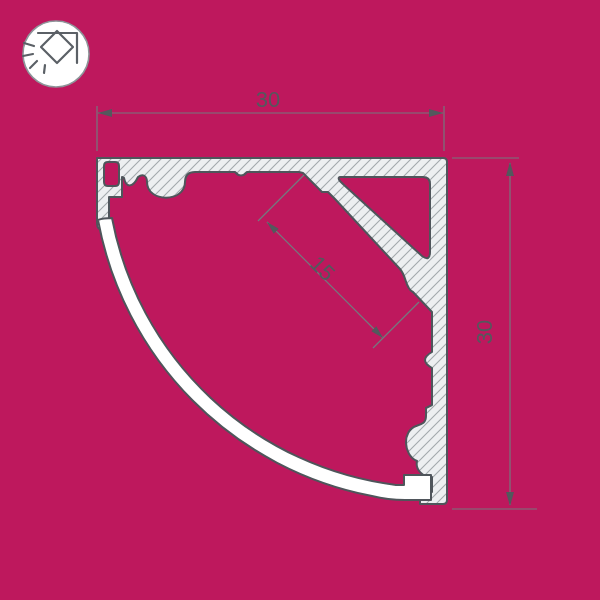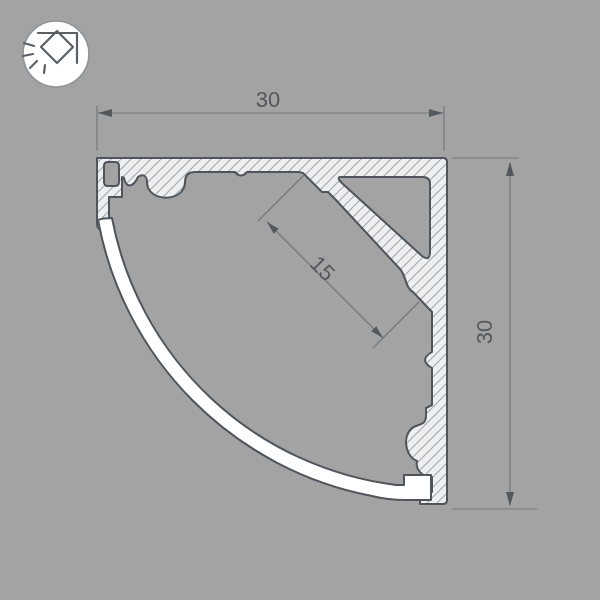--- a/index.html
+++ b/index.html
@@ -1,16 +1,16 @@
 <!DOCTYPE html>
 <html><head>
 <meta charset="utf-8">
 <style>
   html,body{margin:0;padding:0;background:#ffffff;}
-  .stage{position:relative;width:600px;height:600px;background:#a3a3a3;overflow:hidden;
+  .stage{position:relative;width:600px;height:600px;background:#be185d;overflow:hidden;
          font-family:"Liberation Sans", sans-serif;}
   svg{display:block;}
   text{font-family:"Liberation Sans", sans-serif;}
 </style>
 </head>
 <body>
 
 <div class="stage">
 <svg width="600" height="600" viewBox="0 0 600 600">
   <defs>

